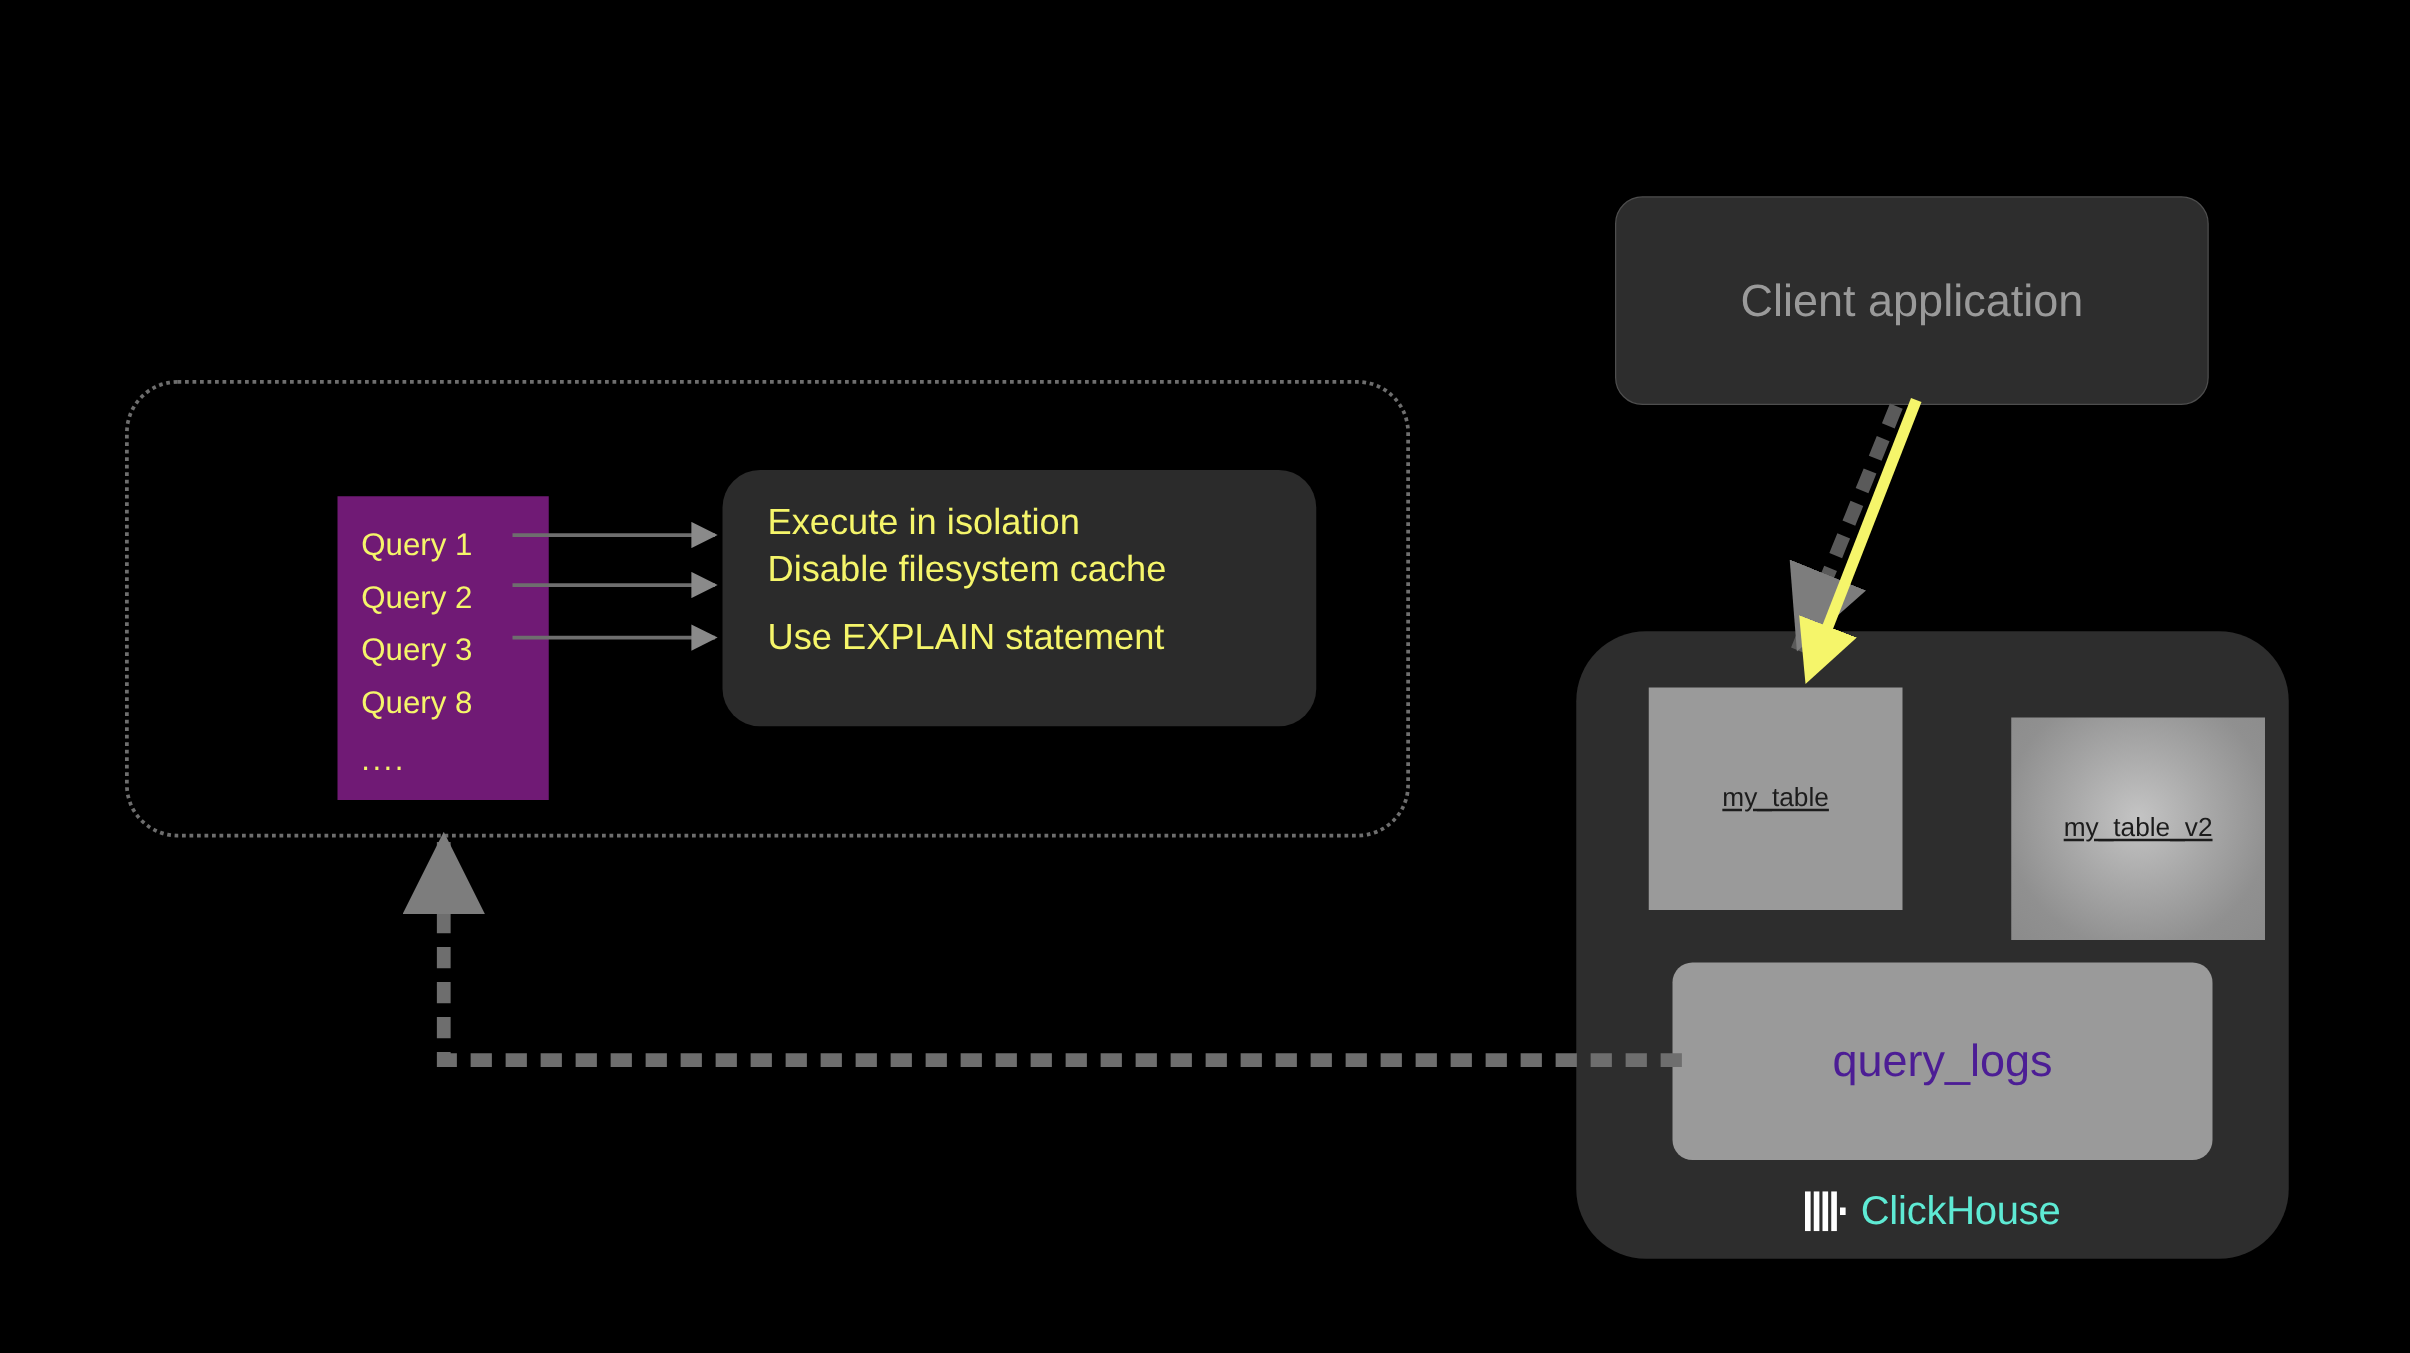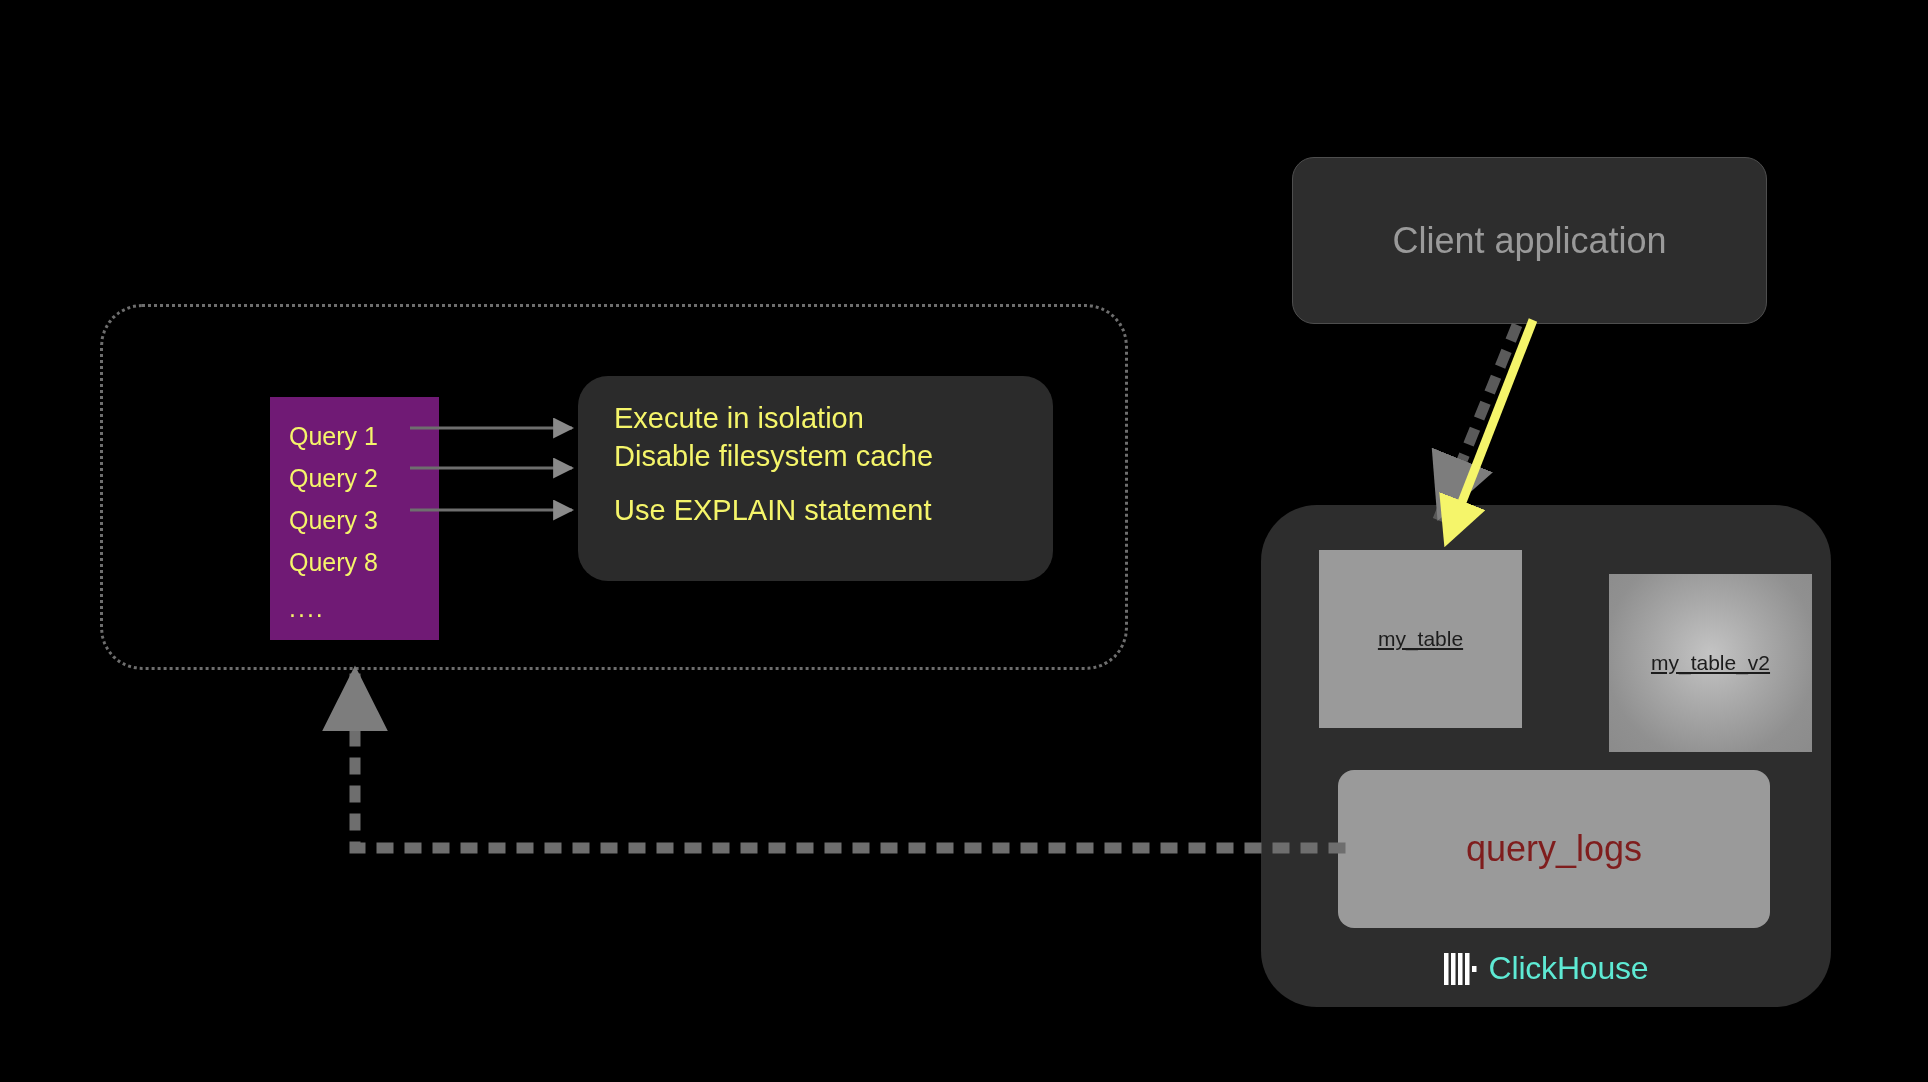--- a/index.html
+++ b/index.html
@@ -137,21 +137,21 @@
     top: 265px;
     width: 432px;
     height: 158px;
     background: #9a9a9a;
     border-radius: 16px;
     display: flex;
     align-items: center;
     justify-content: center;
   }
   #query-logs-label {
-    color: #7f1d1d;
+    color: #4c1d95;
     font-size: 36px;
   }
   #clickhouse-logo {
     position: absolute;
     left: 0;
     right: 0;
     bottom: 20px;
     display: flex;
     align-items: center;
     justify-content: center;

